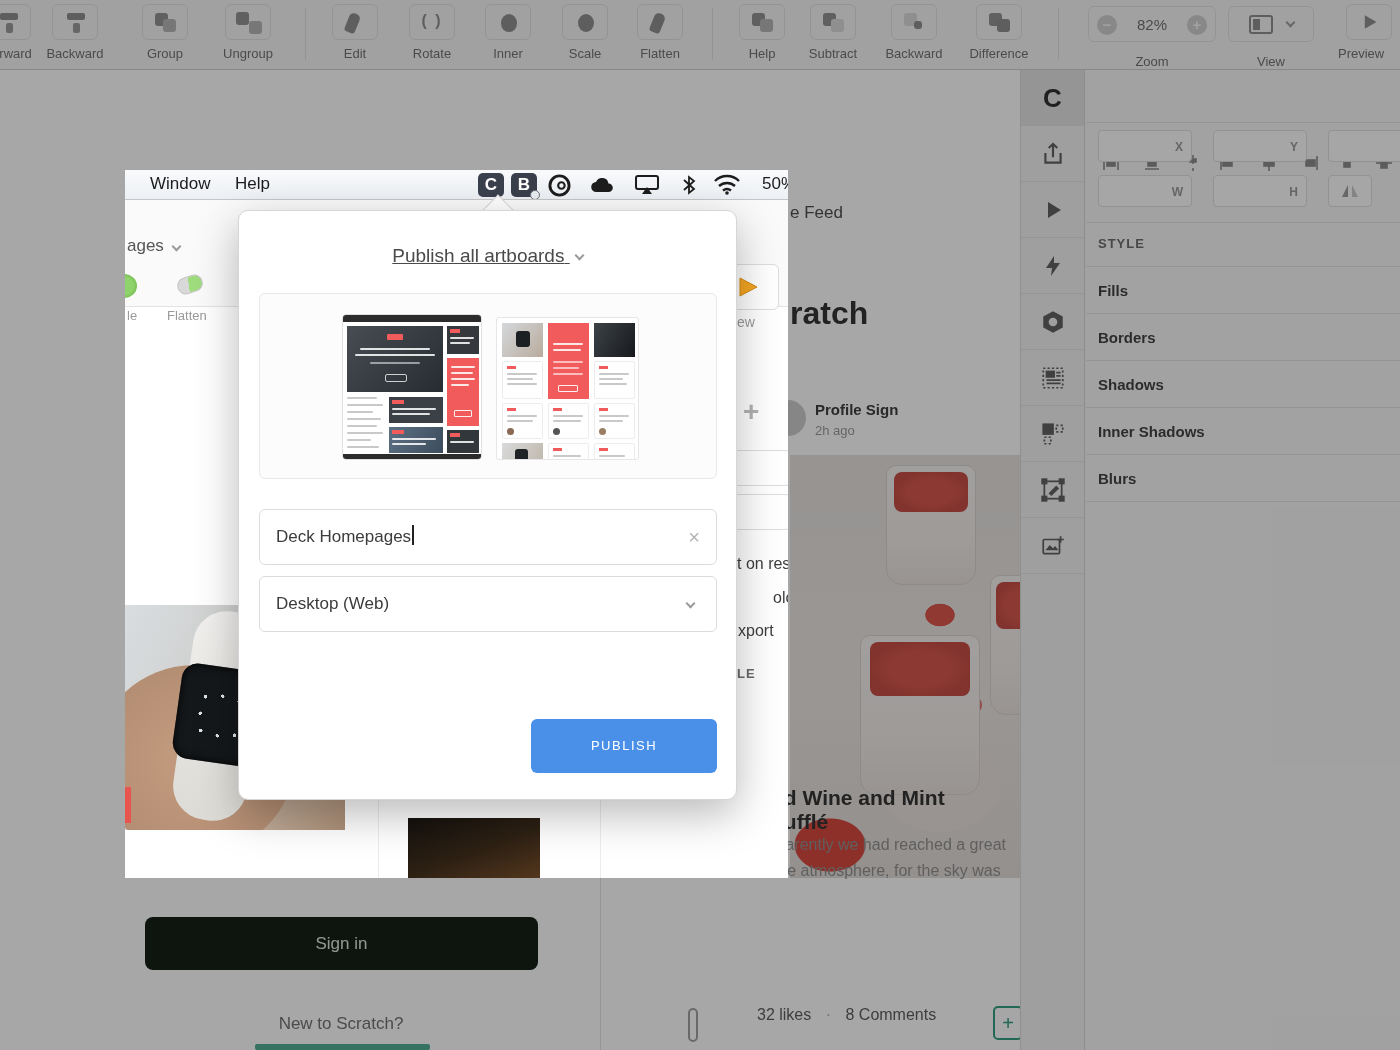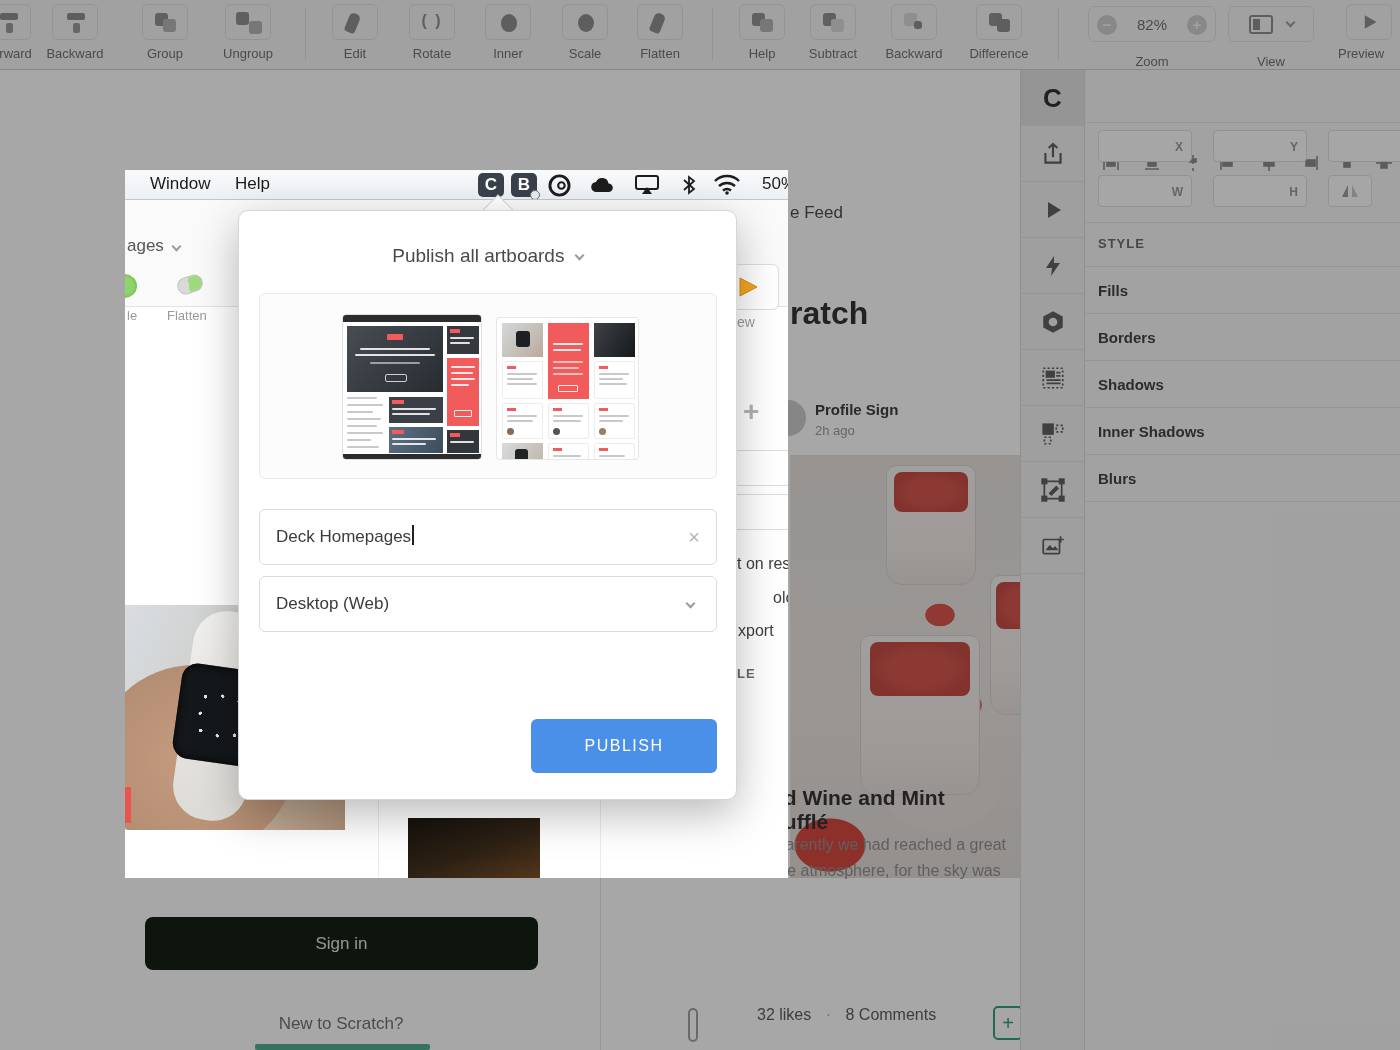--- a/index.html
+++ b/index.html
@@ -62,26 +62,26 @@
   .under{position:absolute;left:0;top:30px;width:663px;height:678px;background:#fff;overflow:hidden;}
   .under .chrome{position:absolute;left:0;top:0;width:663px;height:107px;background:#fafafa;border-bottom:1px solid #e3e3e3;}
   .flat-pill{position:absolute;width:26px;height:17px;border-radius:9px;background:linear-gradient(100deg,#d9d9d9 45%,#9fdc7e 45%);transform:rotate(-18deg);border:1px solid #c2c2c2;}
   .ulabel{position:absolute;font-size:13px;color:#9a9a9a;}
   .ufield{position:absolute;width:105px;height:36px;background:#fff;border:1px solid #dcdcdc;border-radius:4px;font-size:17px;color:#333;line-height:34px;padding-left:14px;}
   .ufrag{position:absolute;font-size:16px;color:#3d3d3d;white-space:nowrap;}
   .vline{position:absolute;width:1px;background:#ececec;}
   
   .popover{position:absolute;left:113px;top:40px;width:499px;height:590px;background:#fff;border:1px solid #d6d6d6;border-radius:10px;box-shadow:0 14px 44px rgba(0,0,0,0.28);z-index:20;}
   .pop-arrow{position:absolute;left:362px;top:29px;width:22px;height:22px;background:#fff;border-left:1px solid #d6d6d6;border-top:1px solid #d6d6d6;transform:rotate(45deg);z-index:19;}
-  .pop-title{position:absolute;left:0;top:34px;width:100%;text-align:center;font-size:19px;color:#4a4a4a;}
+  .pop-title{position:absolute;left:0;top:34px;width:100%;text-align:center;font-size:19px;color:#4a4a4a;text-decoration:underline;}
   .thumbs{position:absolute;left:20px;top:82px;width:458px;height:186px;background:#fcfcfc;border:1px solid #e9e9e9;border-radius:6px;}
   .pinput{position:absolute;left:20px;width:458px;height:56px;background:#fff;border:1px solid #dcdcdc;border-radius:6px;font-size:17px;color:#3c3c3c;line-height:54px;padding-left:16px;}
   .caret{display:inline-block;width:2px;height:20px;background:#222;vertical-align:-3px;margin-left:1px;}
   .clearx{position:absolute;right:16px;top:0;font-size:20px;color:#b3b3b3;line-height:54px;}
-  .pub{position:absolute;left:292px;top:508px;width:186px;height:54px;background:#4a90e8;border-radius:6px;color:#fff;font-size:16px;letter-spacing:1.5px;text-align:center;line-height:54px;}
+  .pub{position:absolute;left:292px;top:508px;width:186px;height:54px;background:#4a90e8;border-radius:6px;color:#fff;font-size:13px;letter-spacing:1.5px;text-align:center;line-height:54px;}
   
   .t-line{position:absolute;background:#c9c9c9;height:2px;border-radius:1px;}
   .t-wline{position:absolute;background:rgba(255,255,255,0.85);height:2px;border-radius:1px;}
   .t-red{background:#f25b5b;}
   .t-card{position:absolute;background:#fff;border:1px solid #ececec;border-radius:2px;}
   
   .watch{background:linear-gradient(115deg,#d9dde0 0%,#cfd0cf 35%,#c0ab97 75%,#ac8f77 100%);}
   .watch .arm{position:absolute;left:-30px;top:60px;width:200px;height:190px;background:radial-gradient(closest-side,#c59c80,#b48e73);border-radius:50%;}
   .watch .band{position:absolute;left:58px;top:6px;width:74px;height:210px;background:linear-gradient(#f2f1ef,#dddbd6);border-radius:34px;transform:rotate(8deg);}
   .watch .face{position:absolute;left:52px;top:62px;width:86px;height:96px;background:#15181b;border-radius:16px;transform:rotate(8deg);box-shadow:inset 0 0 10px #000;}

